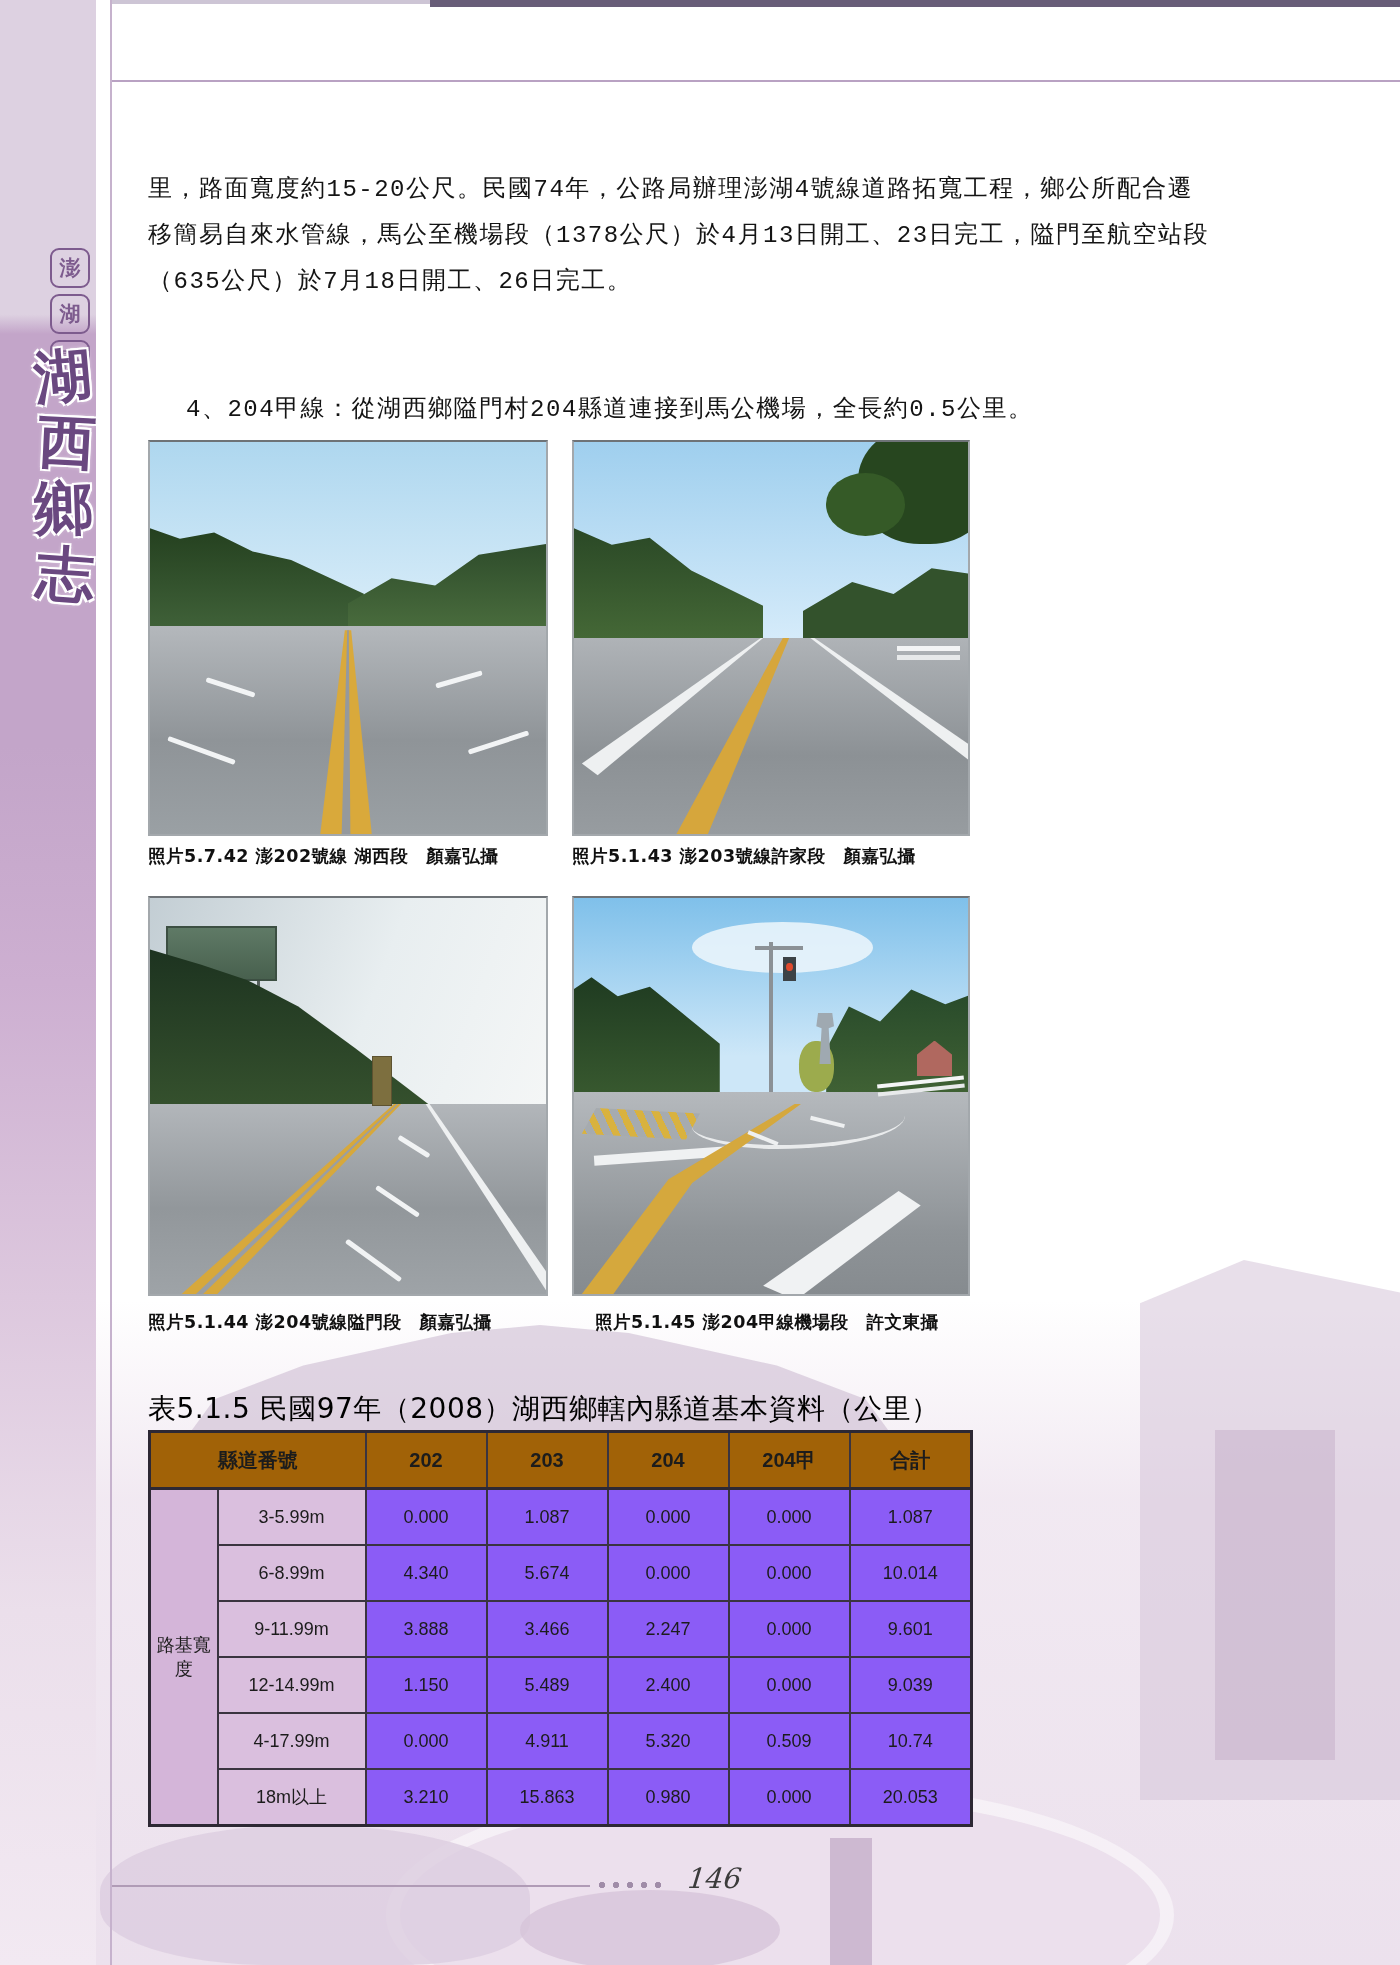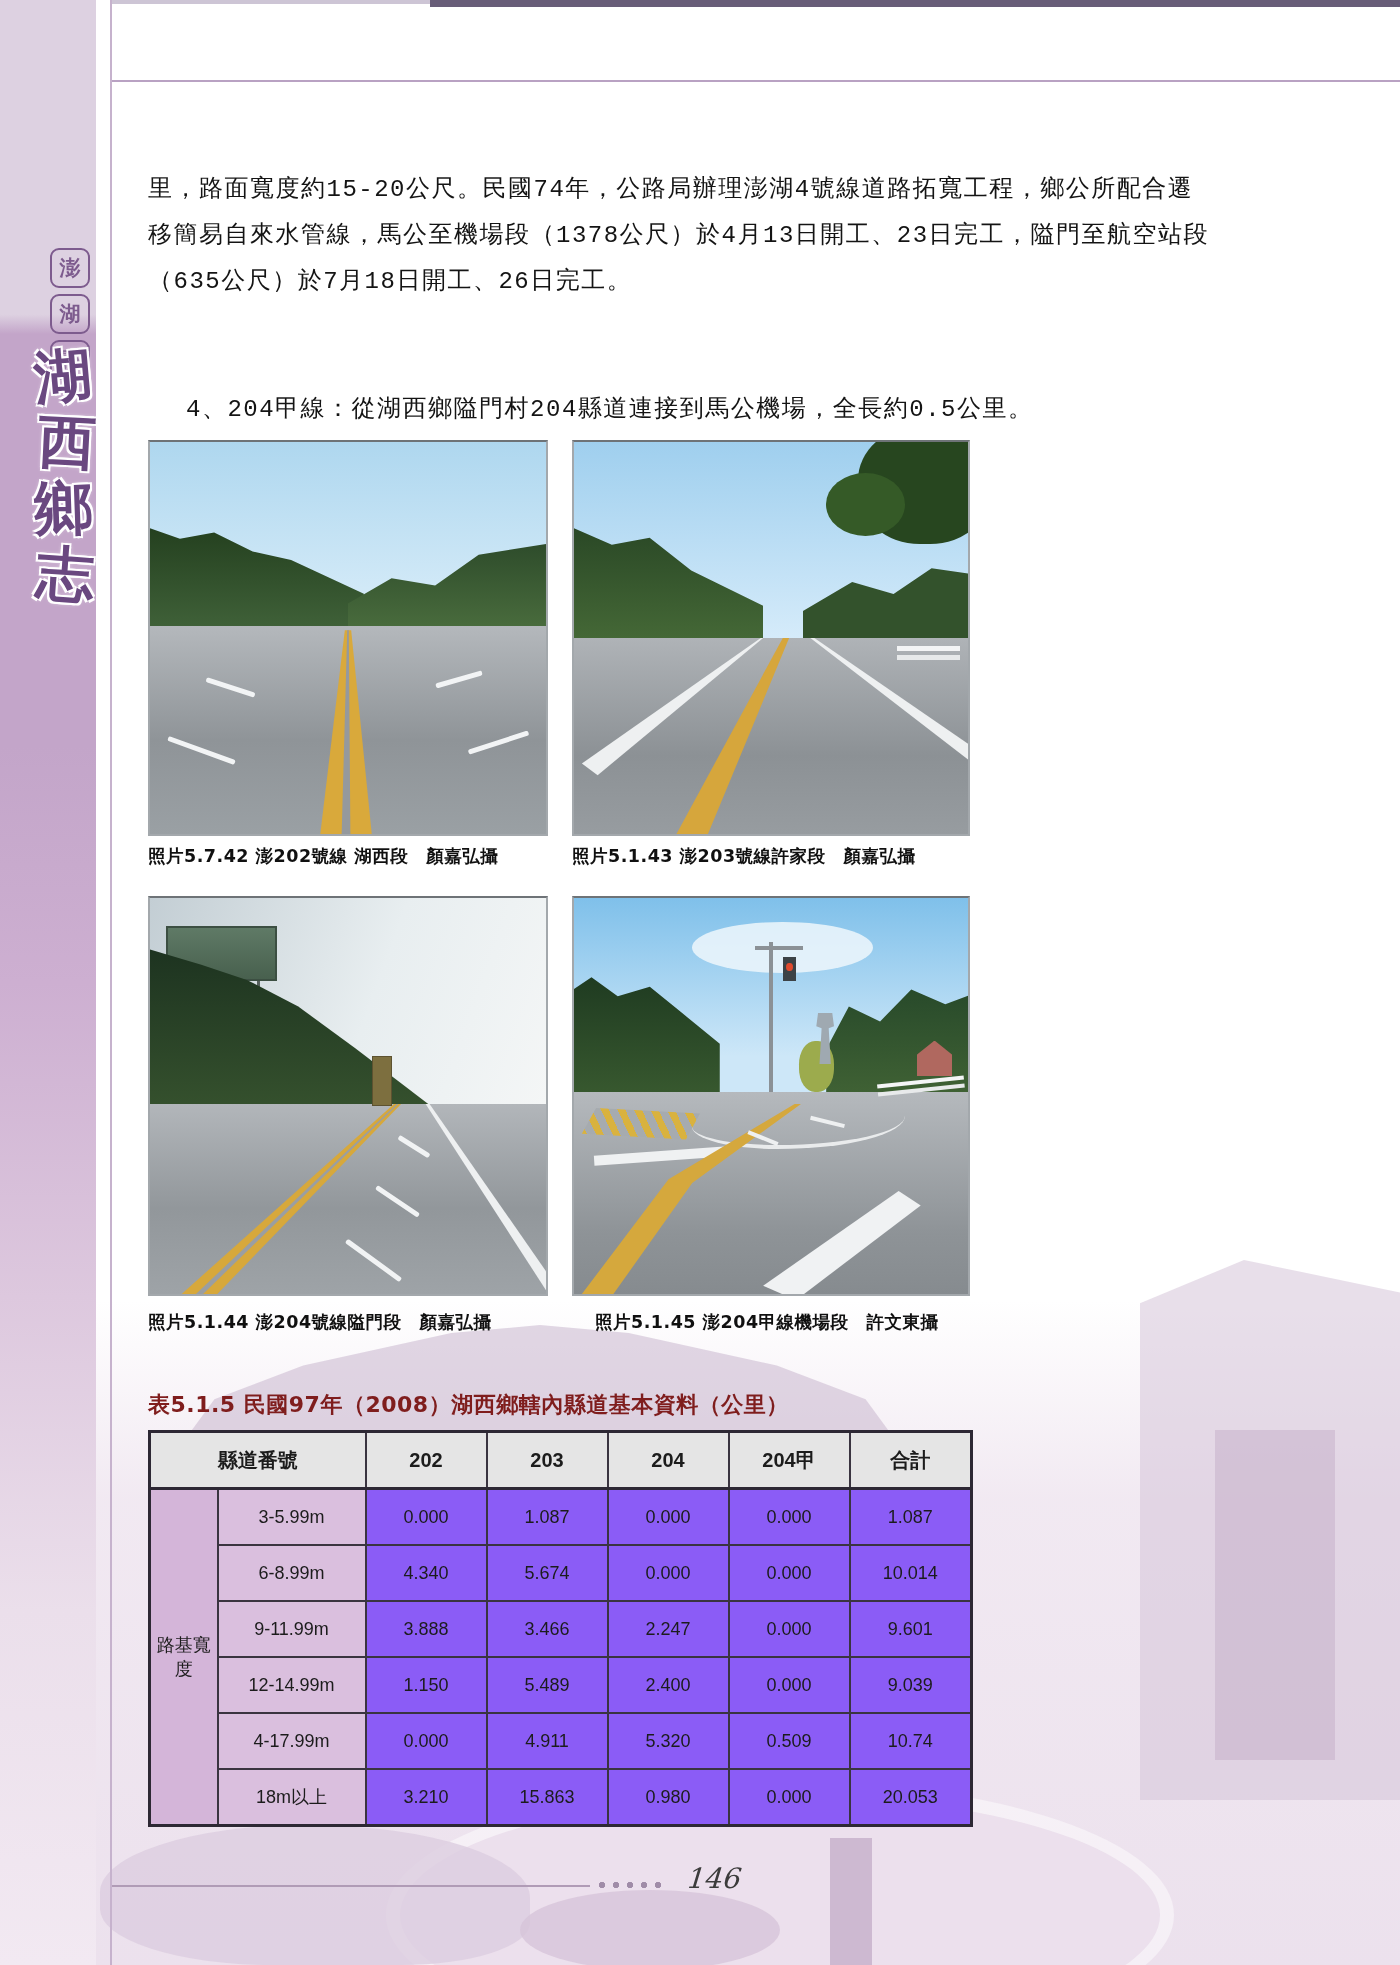--- a/index.html
+++ b/index.html
@@ -122,28 +122,28 @@
      border-radius:0 0 60% 40%;}
   .p4-yline{left:0;top:50%;width:100%;height:50%;background:#d5a83d;
      clip-path:polygon(56% 4%,57.6% 4%,30% 44%,10% 100%,2% 100%,24% 42%);}
   .p4-wedge{left:48%;top:74%;width:40%;height:26%;background:#f0f2f3;
      clip-path:polygon(0 92%,86% 0,100% 14%,26% 100%,12% 100%);}
   .p4-dash1{left:60%;top:56%;width:9%;height:4px;background:#eef0f1;transform:rotate(14deg);}
   .p4-dash2{left:44%;top:60%;width:8%;height:4px;background:#eef0f1;transform:rotate(22deg);}
   .p4-rail{right:1%;top:46%;width:22%;height:4px;background:#f4f5f6;box-shadow:0 8px 0 #e8eaeb;transform:rotate(-6deg);}
 
   
-  .tbl-title{left:148px;top:1390px;font-size:22px;font-weight:700;color:#7f1d1d;
+  .tbl-title{left:148px;top:1390px;font-size:28px;font-weight:400;color:#000000;
     letter-spacing:.5px;z-index:4;white-space:nowrap;}
   table.county{position:absolute;left:148px;top:1430px;width:822px;border-collapse:collapse;
     z-index:4;table-layout:fixed;font-family:"Liberation Sans","DejaVu Sans",sans-serif;}
   table.county th,table.county td{border:2px solid #3a3440;text-align:center;
     color:#1c1c1c;overflow:hidden;}
   table.county{border:3px solid #2d2834;}
-  table.county th{height:52px;background:#e5e5e5;font-size:20px;font-weight:600;}
+  table.county th{height:52px;background:#a16207;font-size:20px;font-weight:600;}
   table.county thead tr{border-bottom:3px solid #2d2834;}
   td.lbl{height:52px;background:#dabfde;font-size:18px;}
   td.grp{background:#d4b5d9;font-size:18px;}
   td.val{height:52px;background:#8b5cf6;font-size:18px;}
 
   
   .wm{z-index:1;}
   .wm-tint{left:0;top:1300px;width:1400px;height:665px;
     background:linear-gradient(180deg,rgba(233,221,234,0) 0%,rgba(230,215,231,.55) 30%,rgba(223,205,225,.6) 100%);}
   .wm-roof{left:170px;top:1325px;width:740px;height:135px;background:#c9b7cd;opacity:.55;

